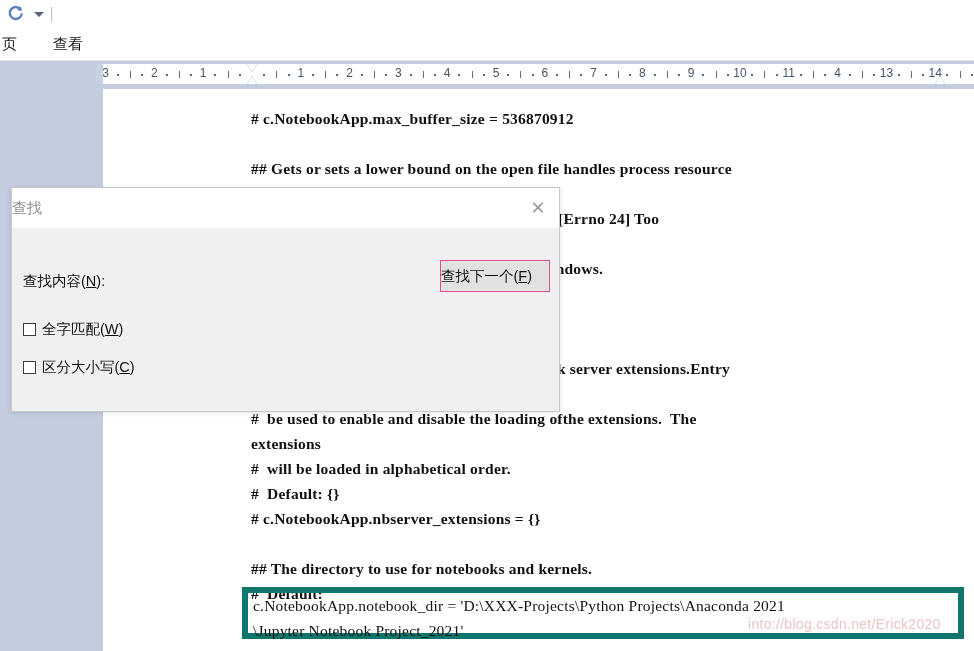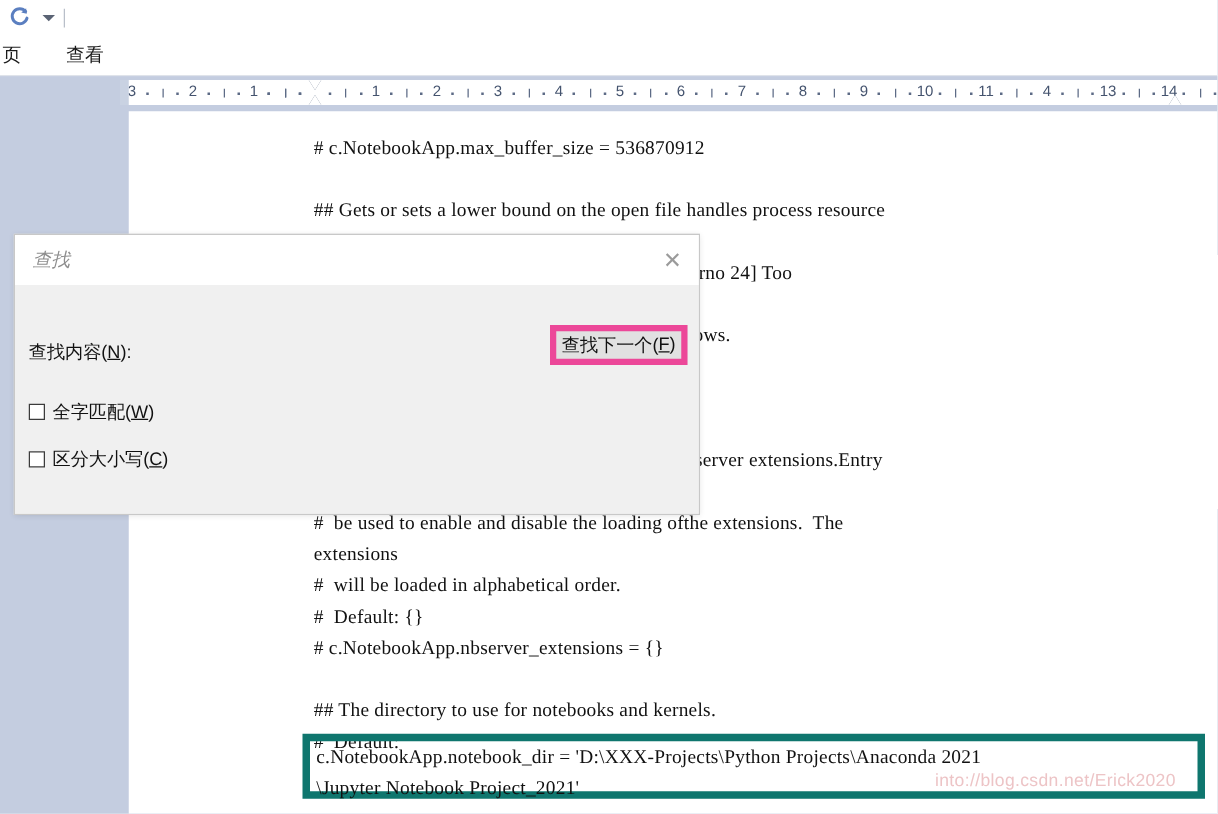--- a/index.html
+++ b/index.html
@@ -167,21 +167,21 @@
     position: absolute;
     left: 148px; top: 17px;
     width: 720px;
     font-family: "Liberation Serif", serif;
     font-size: 15.5px;
     line-height: 25px;
     color: #111111;
     white-space: pre;
     letter-spacing: 0.2px;
   }
-  .doc-line { height: 25px; }
+  .doc-line { height: 25px; font-weight: bold; }
   .doc-blank { height: 25px; }
 
   
   #code-box {
     position: absolute;
     left: 139px; top: 498px;
     width: 722px; height: 52px;
     border: 6px solid #0f766e;
     box-sizing: border-box;
   }
@@ -230,23 +230,21 @@
     position: absolute;
     left: 0; top: 0;
     width: 547px; height: 40px;
     background: #ffffff;
     display: flex;
     align-items: center;
   }
   #dialog-title {
     font-size: 15px;
     color: #8e8e8e;
-    margin-left: 14px;
-    white-space: nowrap;
-    font-style: italic;
+    white-space: nowrap;
   }
   #dialog-close {
     position: absolute;
     right: 6px; top: 6px;
     width: 30px; height: 28px;
     display: flex; align-items: center; justify-content: center;
     font-size: 18px;
     color: #9b9b9b;
     font-family: "Liberation Sans", sans-serif;
     line-height: 1;
@@ -274,28 +272,27 @@
     box-sizing: border-box;
     font-family: "Liberation Sans", sans-serif;
     font-size: 15px;
     color: #111111;
     padding: 0 5px;
     outline: none;
   }
   .dlg-button {
     position: absolute;
     background: #e1e1e1;
-    border: 5px solid #ec4899;
+    border: 1px solid #ec4899;
     box-sizing: border-box;
     font-family: "Liberation Sans", sans-serif;
     font-size: 14.5px;
     color: #111111;
     display: flex;
     align-items: center;
-    justify-content: center;
     white-space: nowrap;
   }
   #btn-find-next {
     left: 428px; top: 32px;
     width: 110px; height: 32px;
   }
   #btn-cancel {
     left: 428px; top: 79px;
     width: 110px; height: 32px;
   }

